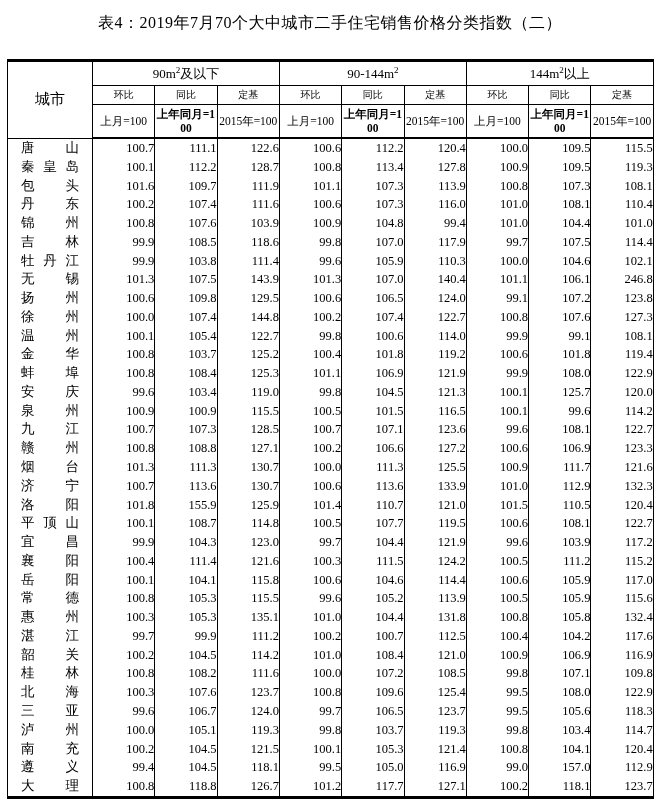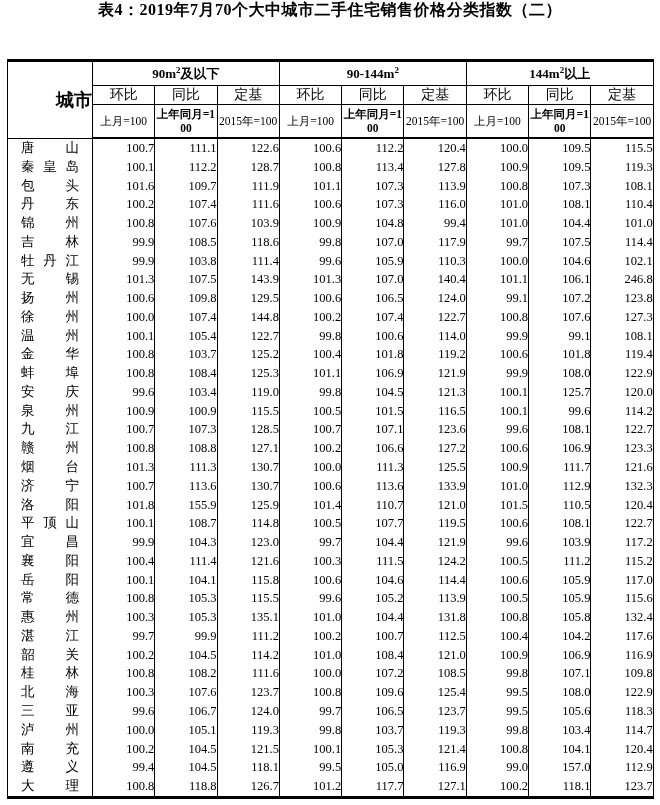--- a/index.html
+++ b/index.html
@@ -13,23 +13,24 @@
     color: #000;
   }
   .page {
     position: relative;
     width: 660px;
     height: 805px;
     background: #fff;
   }
   .title {
     margin: 0;
+    padding-top: 13px;
     text-align: center;
     font-size: 16px;
-    font-weight: bold;
+    font-weight: normal;
     letter-spacing: 0.5px;
     font-family: "Liberation Serif", "DejaVu Serif", serif;
   }
   table.idx {
     position: absolute;
     left: 7px;
     top: 59px;
     width: 646px;
     border-collapse: collapse;
     table-layout: fixed;
@@ -38,23 +39,23 @@
     border-left: 1px solid #000;
     border-right: 1px solid #000;
   }
   table.idx th, table.idx td {
     border-right: 1px solid #000;
     font-weight: normal;
     padding: 0;
     overflow: hidden;
   }
   
-  tr.h1 th { height: 23px; border-bottom: 1px solid #000; font-size: 13px; text-align: center; font-weight: bold; }
-  tr.h1 th.cityh { font-size: 18px; text-align: right; }
-  tr.h2 th { height: 18px; border-bottom: 1px solid #000; font-size: 14px; text-align: center; }
+  tr.h1 th { height: 23px; border-bottom: 1px solid #000; font-size: 13px; text-align: center; }
+  tr.h1 th.cityh { font-size: 15px; }
+  tr.h2 th { height: 18px; border-bottom: 1px solid #000; font-size: 10px; text-align: center; }
   tr.h3 th { height: 32px; border-bottom: 2px solid #000; font-size: 11.5px; text-align: center; line-height: 1.25; padding: 0 1px; white-space: nowrap; }
   tr.h3 th.wrap { word-break: break-all; white-space: normal; font-weight: bold; }
   th.cityh { vertical-align: middle; }
   sup.sq { font-size: 9px; vertical-align: super; line-height: 0; }
   
   tbody td { height: 18.77px; line-height: 18.77px; font-size: 12.5px; }
   td.num { text-align: right; padding-right: 7px; font-family: "Liberation Serif", "DejaVu Serif", serif; }
   td.city { font-size: 13.5px; }
   td.city .cspread {
     display: flex;

